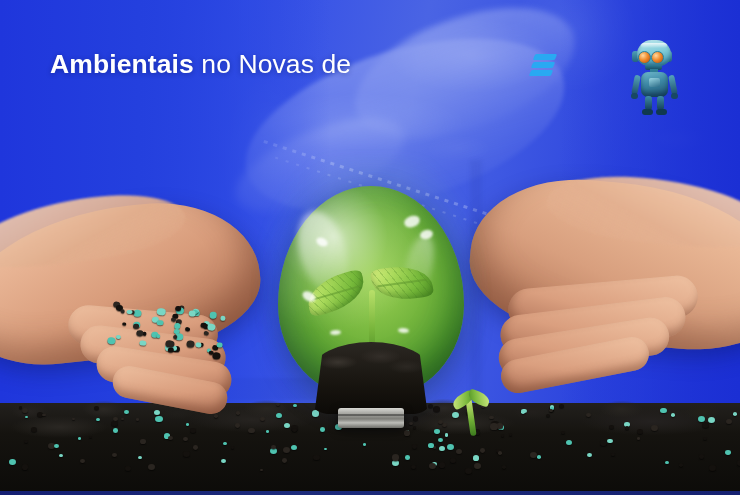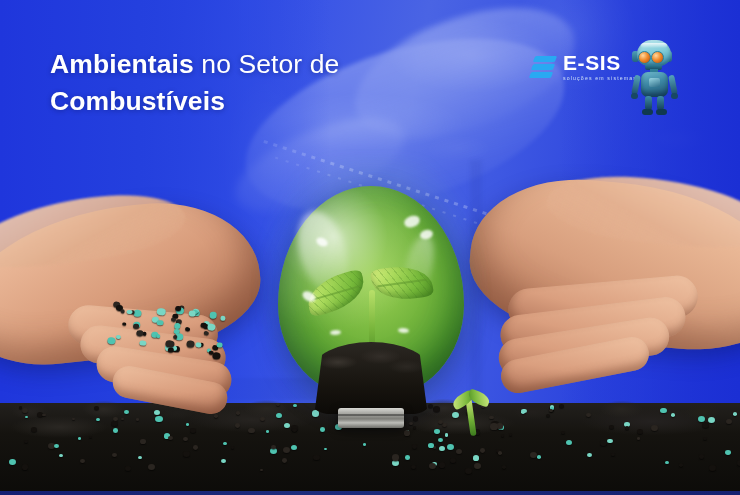--- a/index.html
+++ b/index.html
@@ -400,34 +400,29 @@
   </div>
   <div class="bg-rivets"></div>
   <div class="bg-rivets2"></div>
   <div class="bg-machine"></div>
   <div class="bg-machine2"></div>
   <div class="bg-texture"></div>
   <div class="bg-leftwash"></div>
   <div class="bg-rightwash"></div>
 
   <div class="headline">
-    <span class="ln"><b>Ambientais</b><span class="lt"> no Setor de</span></span>
-    <span class="ln"><b>Combustíveis</b></span>
+    <span class="ln"><b>Ambientais</b><span class="lt"> no Novas de</span></span>
   </div>
 
   <div class="logo-zone">
     <div class="logo-lockup">
       <div class="logo-mark">
         <span class="b1"></span>
           <span class="b2"></span>
           <span class="b3"></span>
-      </div>
-      <div class="logo-text">
-        <div class="logo-word">E-SIS</div>
-        <div class="logo-tag">soluções em sistemas</div>
       </div>
     </div>
   </div>
 
   <div class="mascot">
     <div class="m-ear-l"></div>
       <div class="m-ear-r"></div>
     <div class="m-head"></div>
     <div class="m-capline"></div>
     <div class="m-goggle-l"></div>

